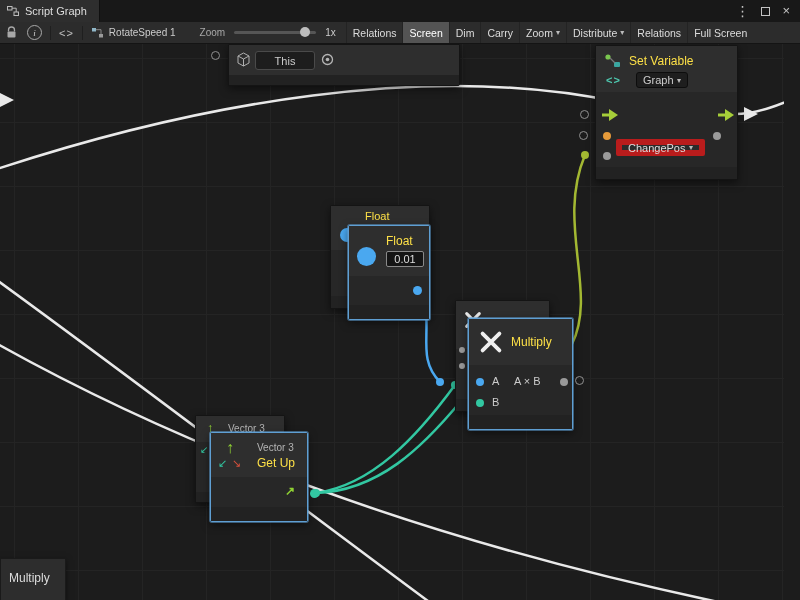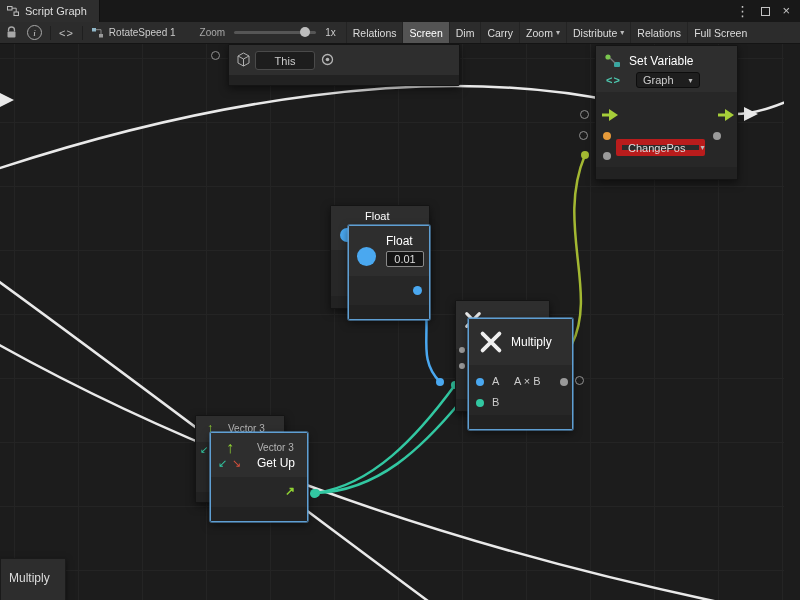--- a/index.html
+++ b/index.html
@@ -44,29 +44,29 @@
           background-size:64px 64px;background-position:14px 14px;}
   .wires{position:absolute;left:0;top:0;z-index:1;}
 
   
   .node{position:absolute;background:#272727;border:1px solid #141414;border-radius:2px;
         box-shadow:0 3px 8px rgba(0,0,0,.5);box-sizing:border-box;}
   .z2{z-index:2;} .z3{z-index:3;}
   .node.selected{border:1px solid #5f9fd3;box-shadow:0 0 0 1px rgba(95,159,211,.55),0 3px 8px rgba(0,0,0,.5);}
   .nhead{position:absolute;left:0;top:0;right:0;background:#2e2e2e;}
   .nfoot{position:absolute;left:0;bottom:0;right:0;background:#222222;}
-  .ntitle{position:absolute;font-size:12px;color:#ffffff;}
+  .ntitle{position:absolute;font-size:12px;color:#fde047;}
   .nsub{position:absolute;font-size:10px;color:#b5b5b5;}
   .plabel{position:absolute;font-size:11px;color:#cccccc;}
   .dot{position:absolute;border-radius:50%;}
   .ring{position:absolute;width:9px;height:9px;border:1.5px solid #8f8f8f;border-radius:50%;
         box-sizing:border-box;z-index:4;}
   .dd{position:absolute;display:flex;align-items:center;justify-content:space-between;
       background:#1e1e1e;border:1px solid #0d0d0d;border-radius:3px;font-size:11px;color:#cccccc;
-      padding:0 6px;box-sizing:border-box;gap:12px;}
+      padding:0 6px;box-sizing:border-box;}
   .dd.light{background:#2b2b2b;border:6px solid #b91c1c;color:#dddddd;border-radius:2px;margin-top:12px;}
   .inner-box{position:absolute;background:#1d1d1d;border:1px solid #4a4a4a;border-radius:3px;
              font-size:11px;color:#cccccc;display:flex;align-items:center;justify-content:center;}
   .val-input{position:absolute;background:#151515;border:1px solid #8a8a8a;border-radius:2px;
              color:#dddddd;font-size:11px;text-align:center;font-family:"Liberation Sans",sans-serif;
              padding:0;box-sizing:border-box;}
   .arrow-glyph{position:absolute;line-height:1;}
   .teal-code{position:absolute;font-size:11px;font-weight:bold;color:#4ec9b0;letter-spacing:1px;}
   .corner-node{position:absolute;background:#2d2d2d;border:1px solid #1a1a1a;
                box-shadow:0 2px 6px rgba(0,0,0,.5);font-size:12px;color:#dddddd;z-index:5;}

